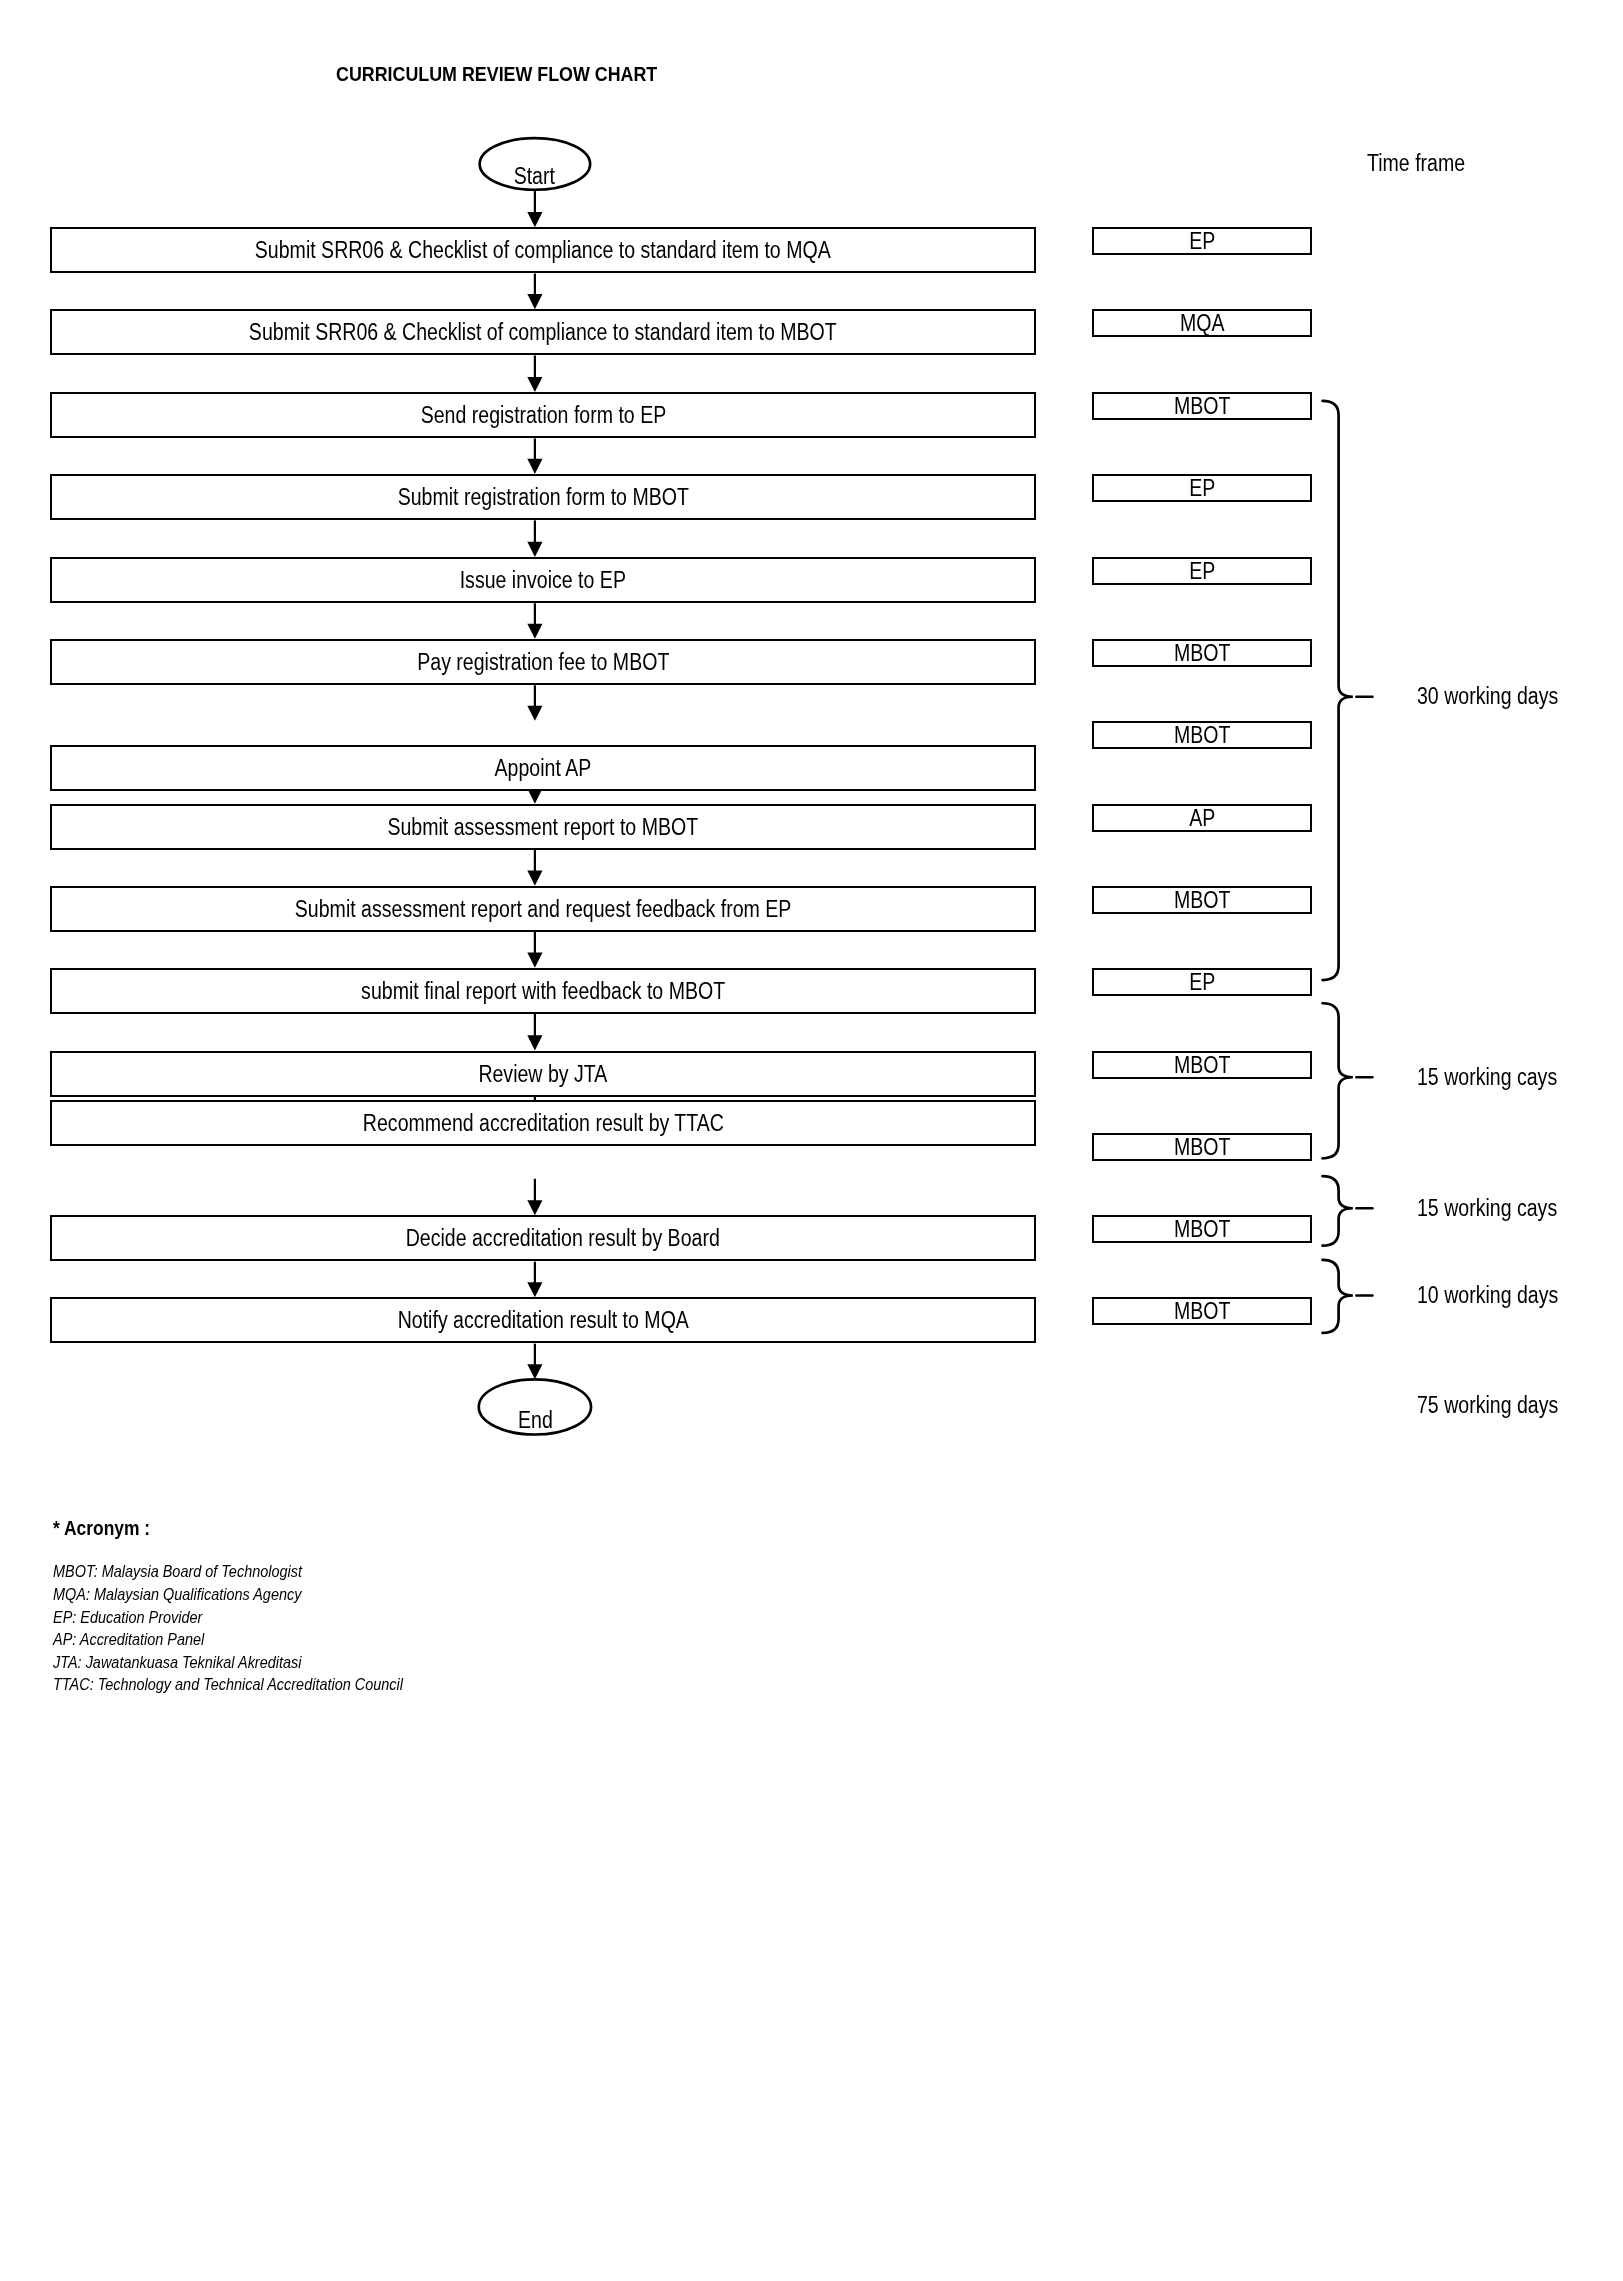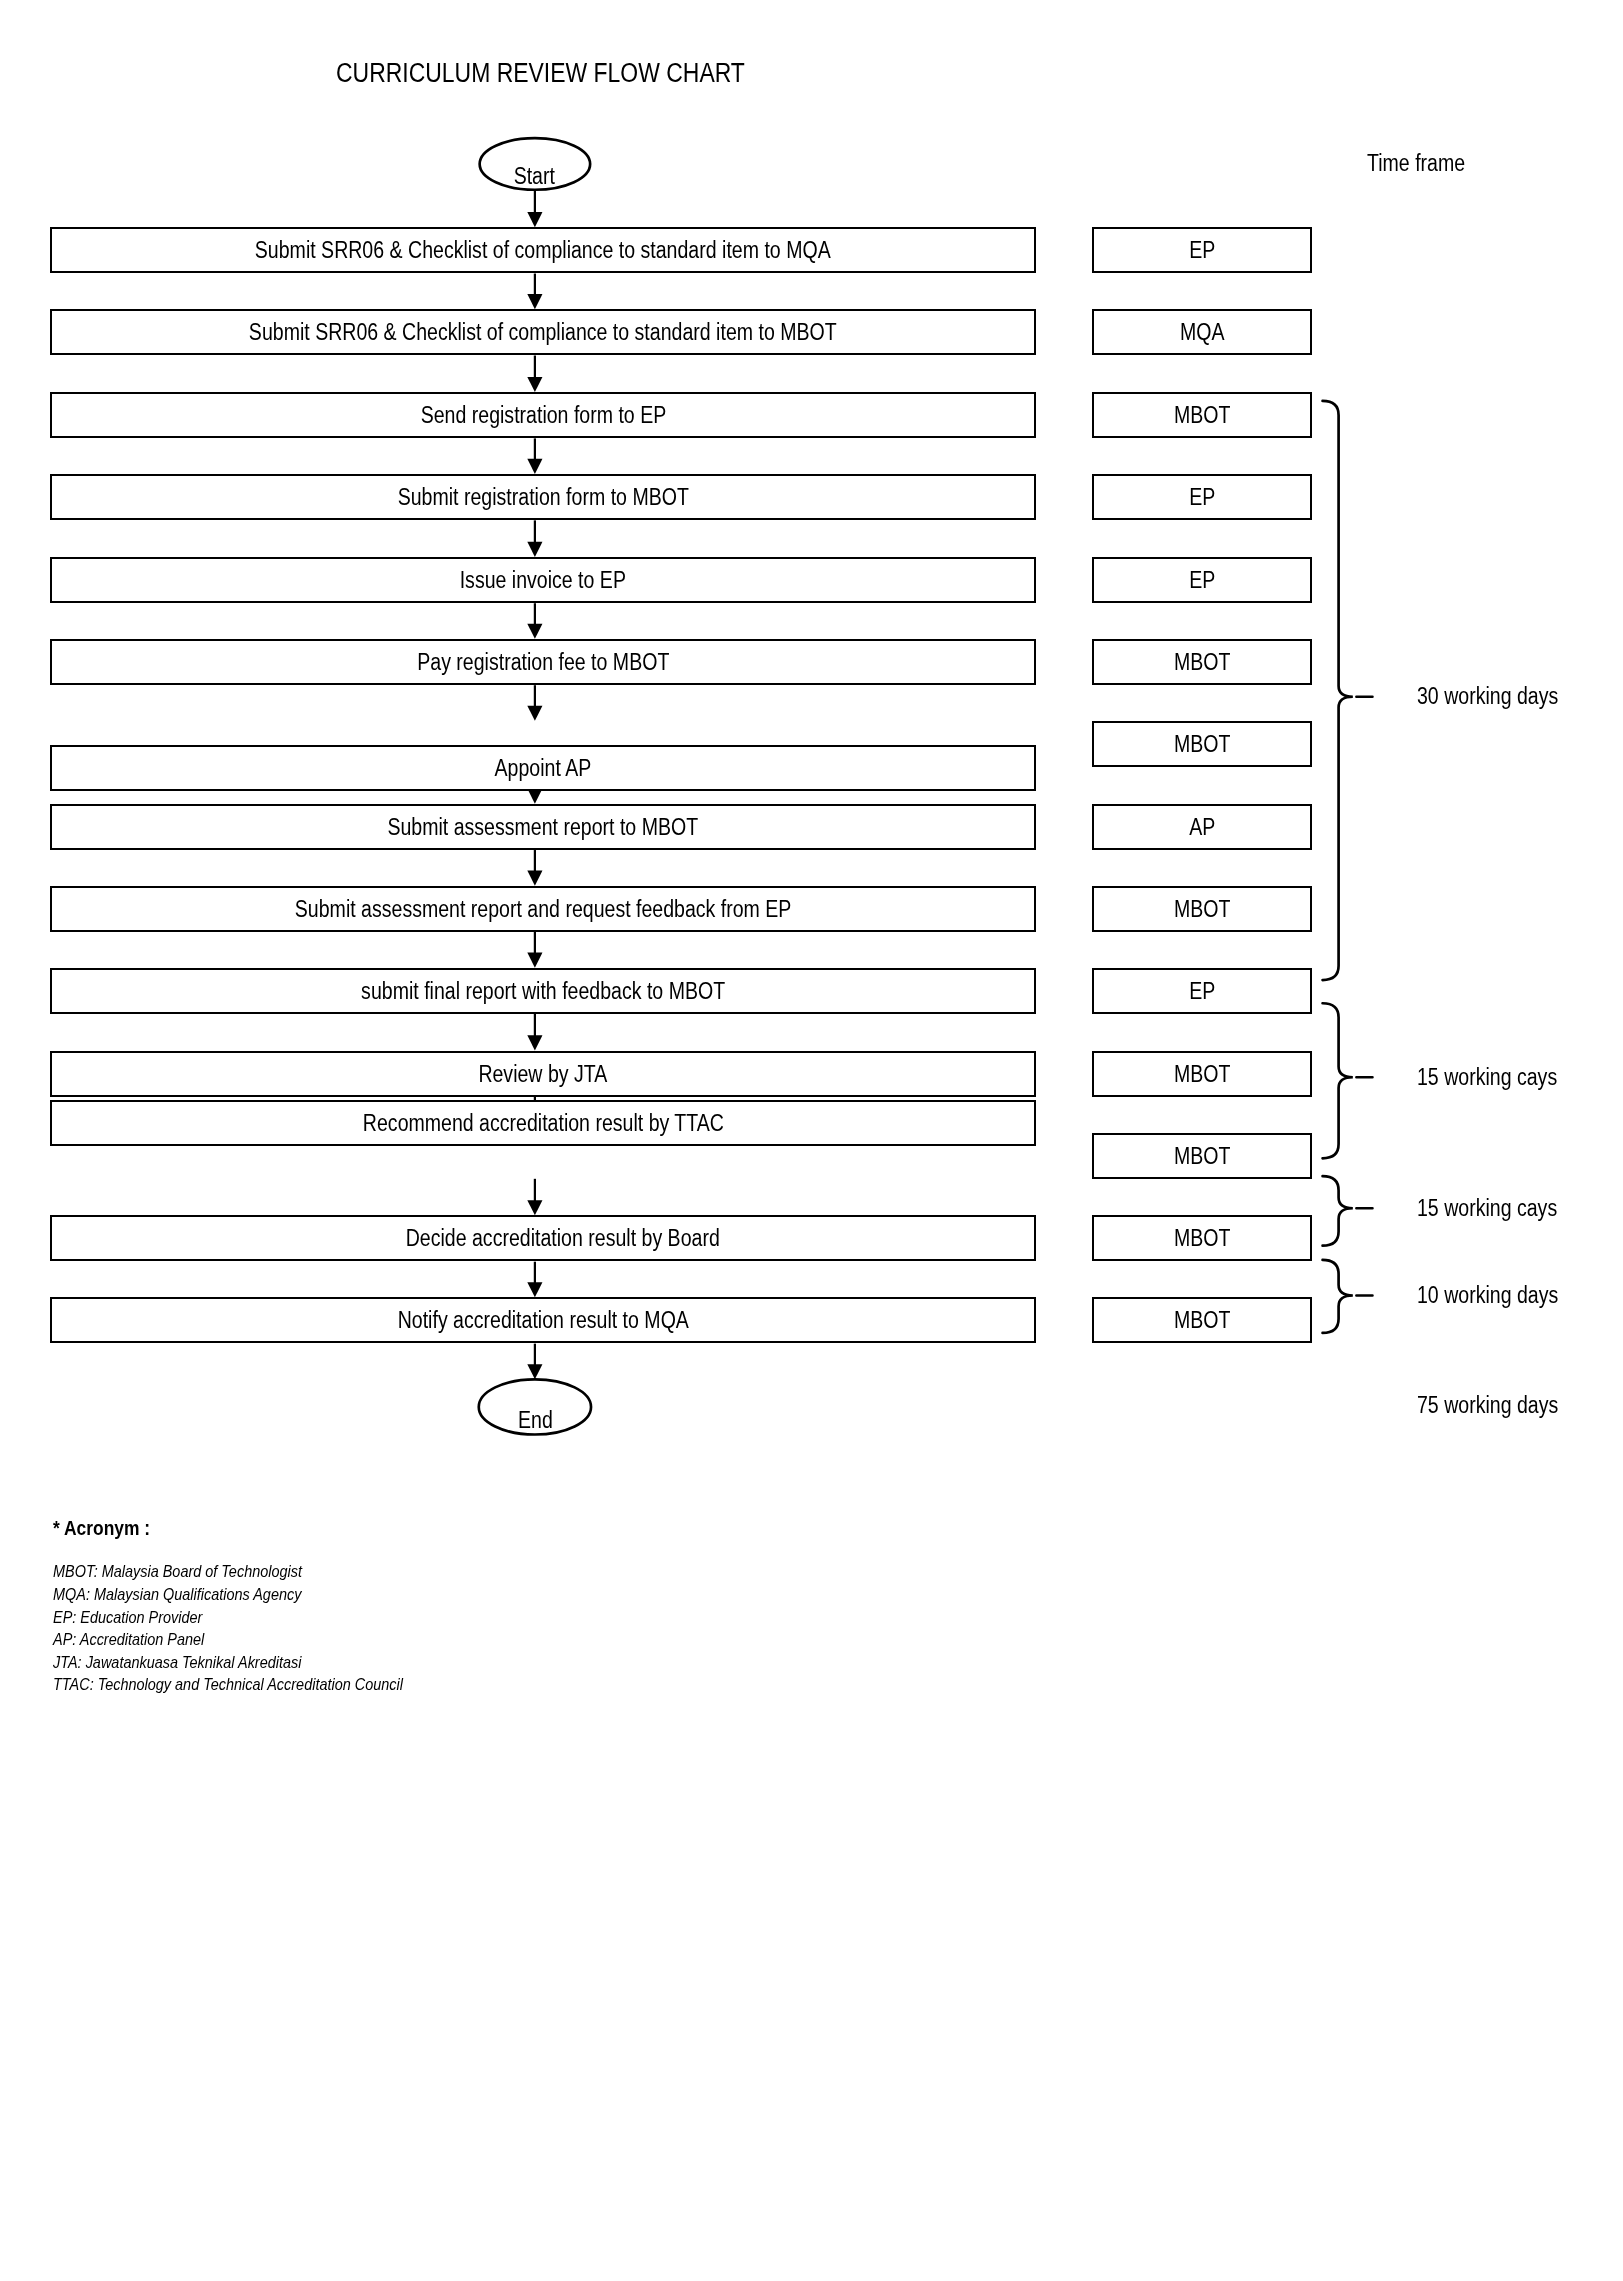--- a/index.html
+++ b/index.html
@@ -4,28 +4,28 @@
 <style>
   html,body{margin:0;padding:0;}
   body{
     width:1624px;height:2281px;position:relative;background:#ffffff;
     font-family:"Liberation Sans", sans-serif;color:#000;overflow:hidden;
   }
   .abs{position:absolute;}
   .cx{display:inline-block;transform:scaleX(0.85);transform-origin:50% 50%;white-space:nowrap;}
   .cxl{display:inline-block;transform:scaleX(0.85);transform-origin:0 50%;white-space:nowrap;}
   #page-title{
-    left:336px;top:61px;font-size:27px;font-weight:normal;line-height:25px;
+    left:336px;top:61px;font-size:21px;font-weight:bold;line-height:25px;
   }
   .step-box{
     left:50px;width:986px;height:46px;border:2.2px solid #000;background:#fff;
     display:flex;align-items:center;justify-content:center;box-sizing:border-box;
   }
   .actor-box{
-    left:1092px;width:220px;height:46px;border:2.2px solid #000;background:#fff;
+    left:1092px;width:220px;height:28px;border:2.2px solid #000;background:#fff;
     display:flex;align-items:center;justify-content:center;box-sizing:border-box;
   }
   .node-label{
     display:flex;align-items:flex-end;justify-content:center;
     font-size:23px;line-height:27px;
   }
   .box-text{font-size:23px;line-height:27px;}
   .time-label{
     left:1377px;height:27px;line-height:27px;font-size:23px;margin-left:40px;
   }

